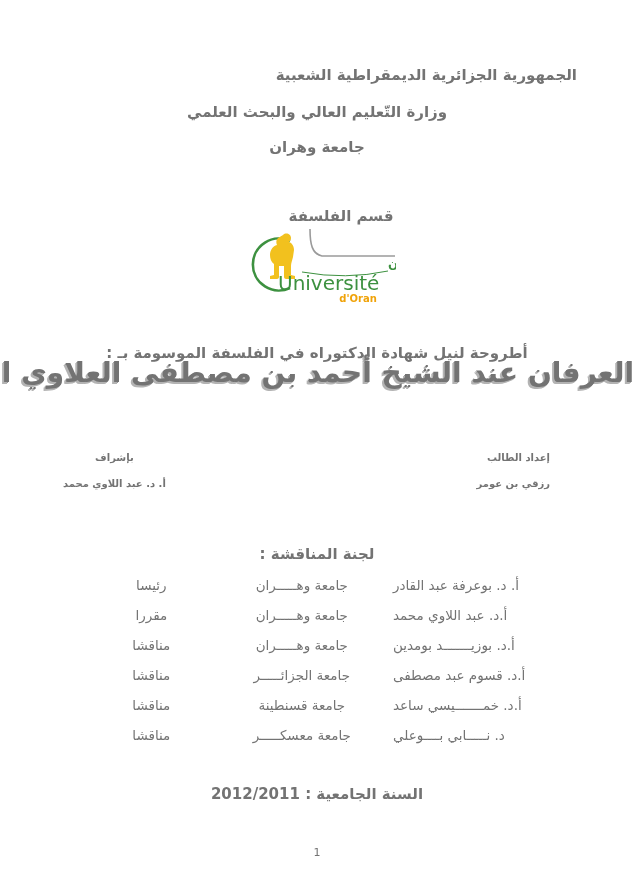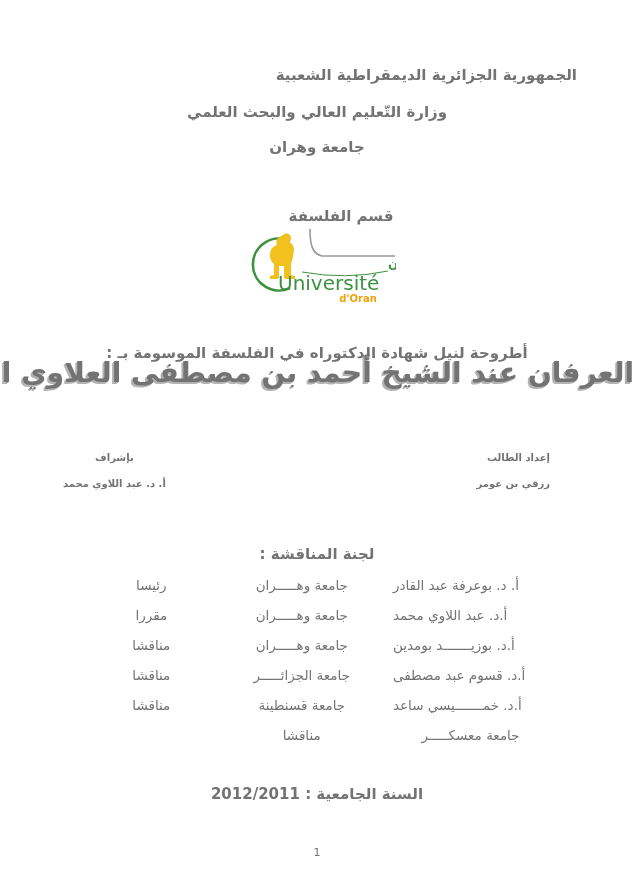--- a/index.html
+++ b/index.html
@@ -111,20 +111,21 @@
       <div class="c-name ar">أ.د. قسوم عبد مصطفى</div>
       <div class="c-univ ar">جامعة الجزائـــــر</div>
       <div class="c-role ar">مناقشا</div>
     </div>
     <div class="c-row">
       <div class="c-name ar">أ.د. خمـــــــيسي ساعد</div>
       <div class="c-univ ar">جامعة قسنطينة</div>
       <div class="c-role ar">مناقشا</div>
     </div>
     <div class="c-row">
+      <div class="c-name ar">د.  نـــــابي بــــوعلي</div>
       <div class="c-univ ar">جامعة معسكـــــر</div>
       <div class="c-role ar">مناقشا</div>
     </div>
   </div>
 
   <div class="abs ar center academic-year">السنة الجامعية : 2012/2011</div>
 
   <div class="abs center page-number">1</div>
 
 </div>

